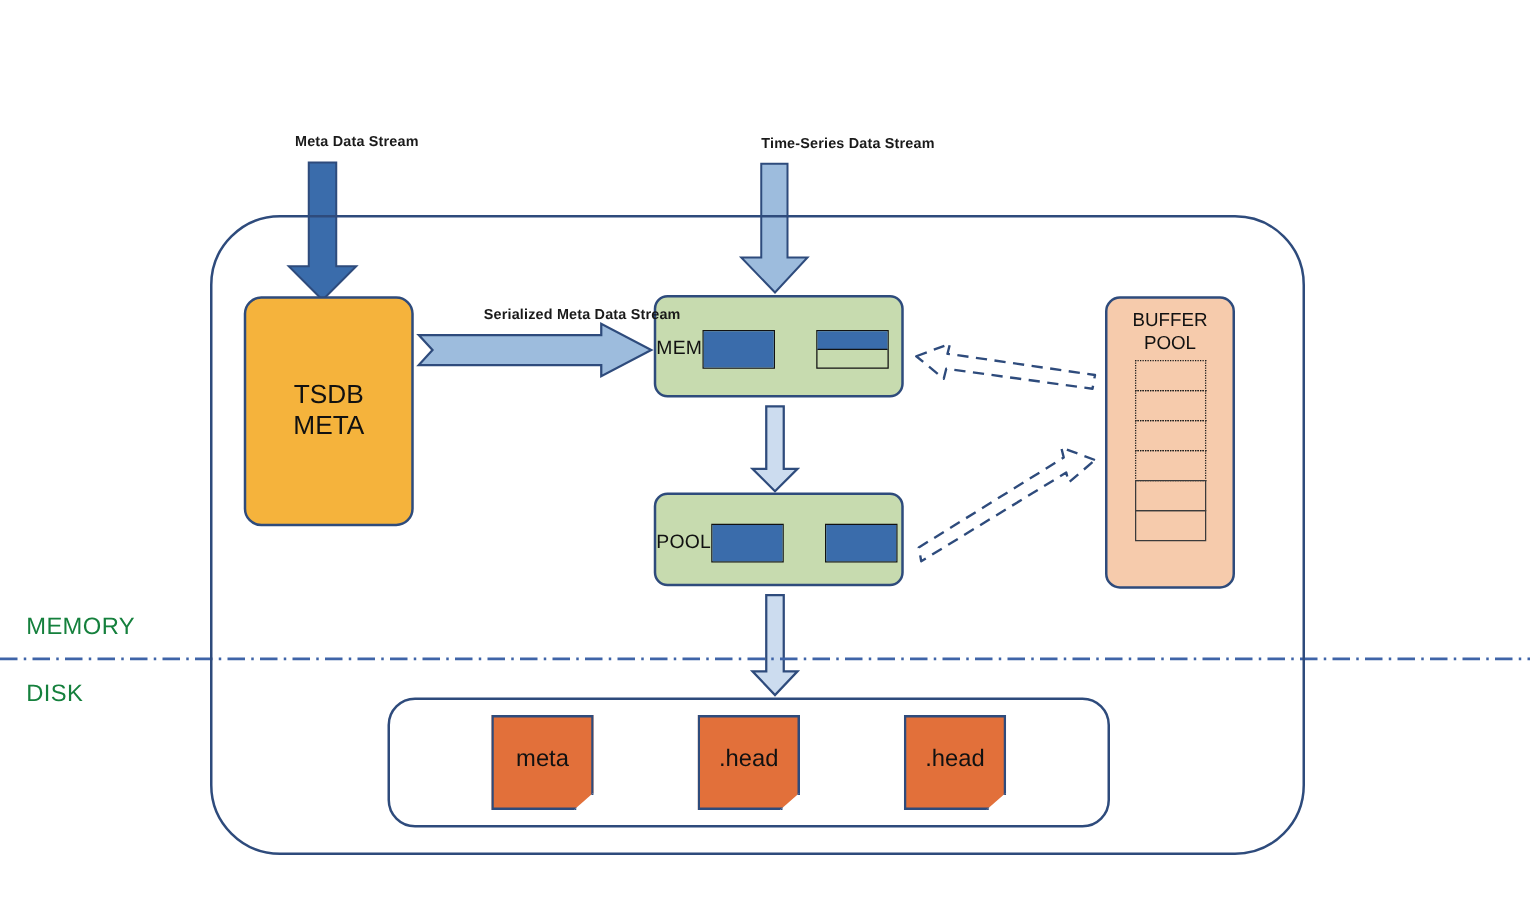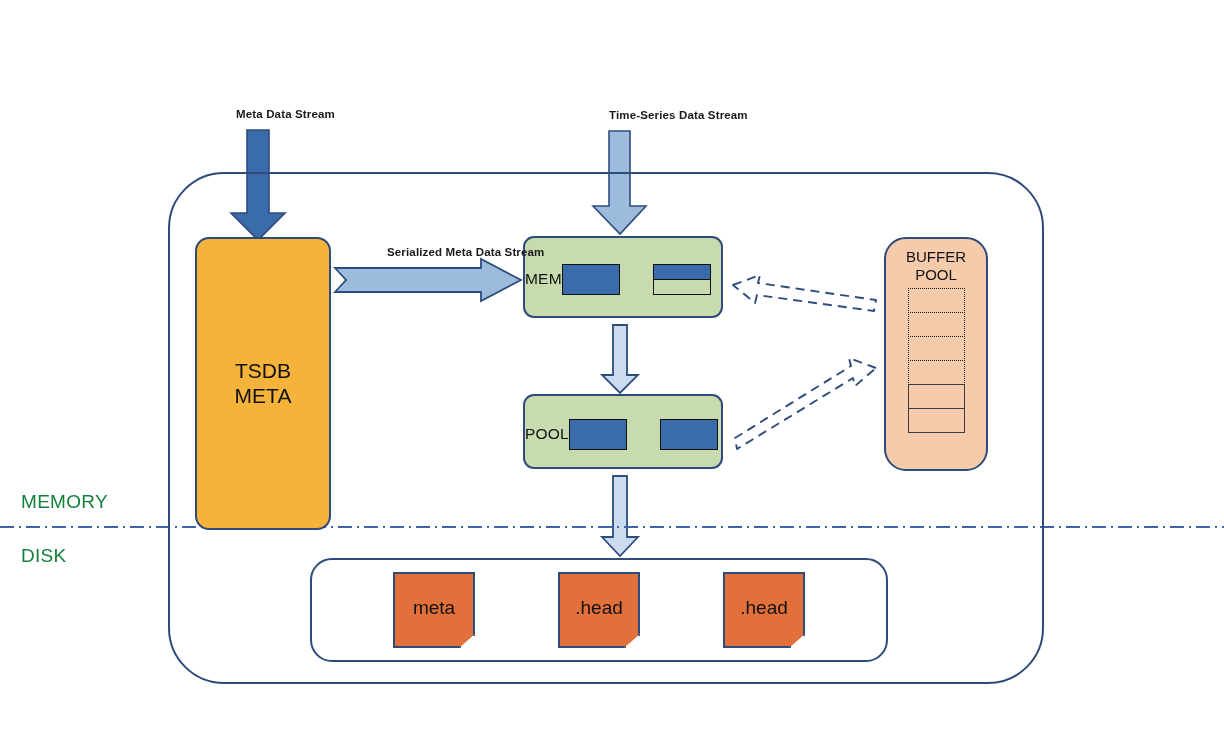--- a/index.html
+++ b/index.html
@@ -44,21 +44,21 @@
     border: 2.5px solid #2e4b7c;
     border-radius: 56px;
     background: transparent;
   }
 
   
   .tsdb-meta {
     left: 195px;
     top: 237px;
     width: 136px;
-    height: 293px;
+    height: 184px;
     background: #f5b33c;
     border: 2.5px solid #2e4b7c;
     border-radius: 14px;
     display: flex;
     align-items: center;
     justify-content: center;
   }
   .tsdb-meta .label {
     font-size: 21px;
     line-height: 1.18;
@@ -105,21 +105,21 @@
   .slot.half .fill { height: 50%; border-bottom: 1.5px solid #111111; box-sizing: border-box; }
 
   
   .buffer-pool {
     left: 884px;
     top: 237px;
     width: 104px;
     height: 234px;
     background: #f6cbac;
     border: 2.5px solid #2e4b7c;
-    border-radius: 22px;
+    border-radius: 12px;
     display: flex;
     flex-direction: column;
     align-items: center;
   }
   .buffer-pool .bp-title {
     font-size: 15px;
     line-height: 1.18;
     text-align: center;
     color: #111111;
     margin-top: 9px;

